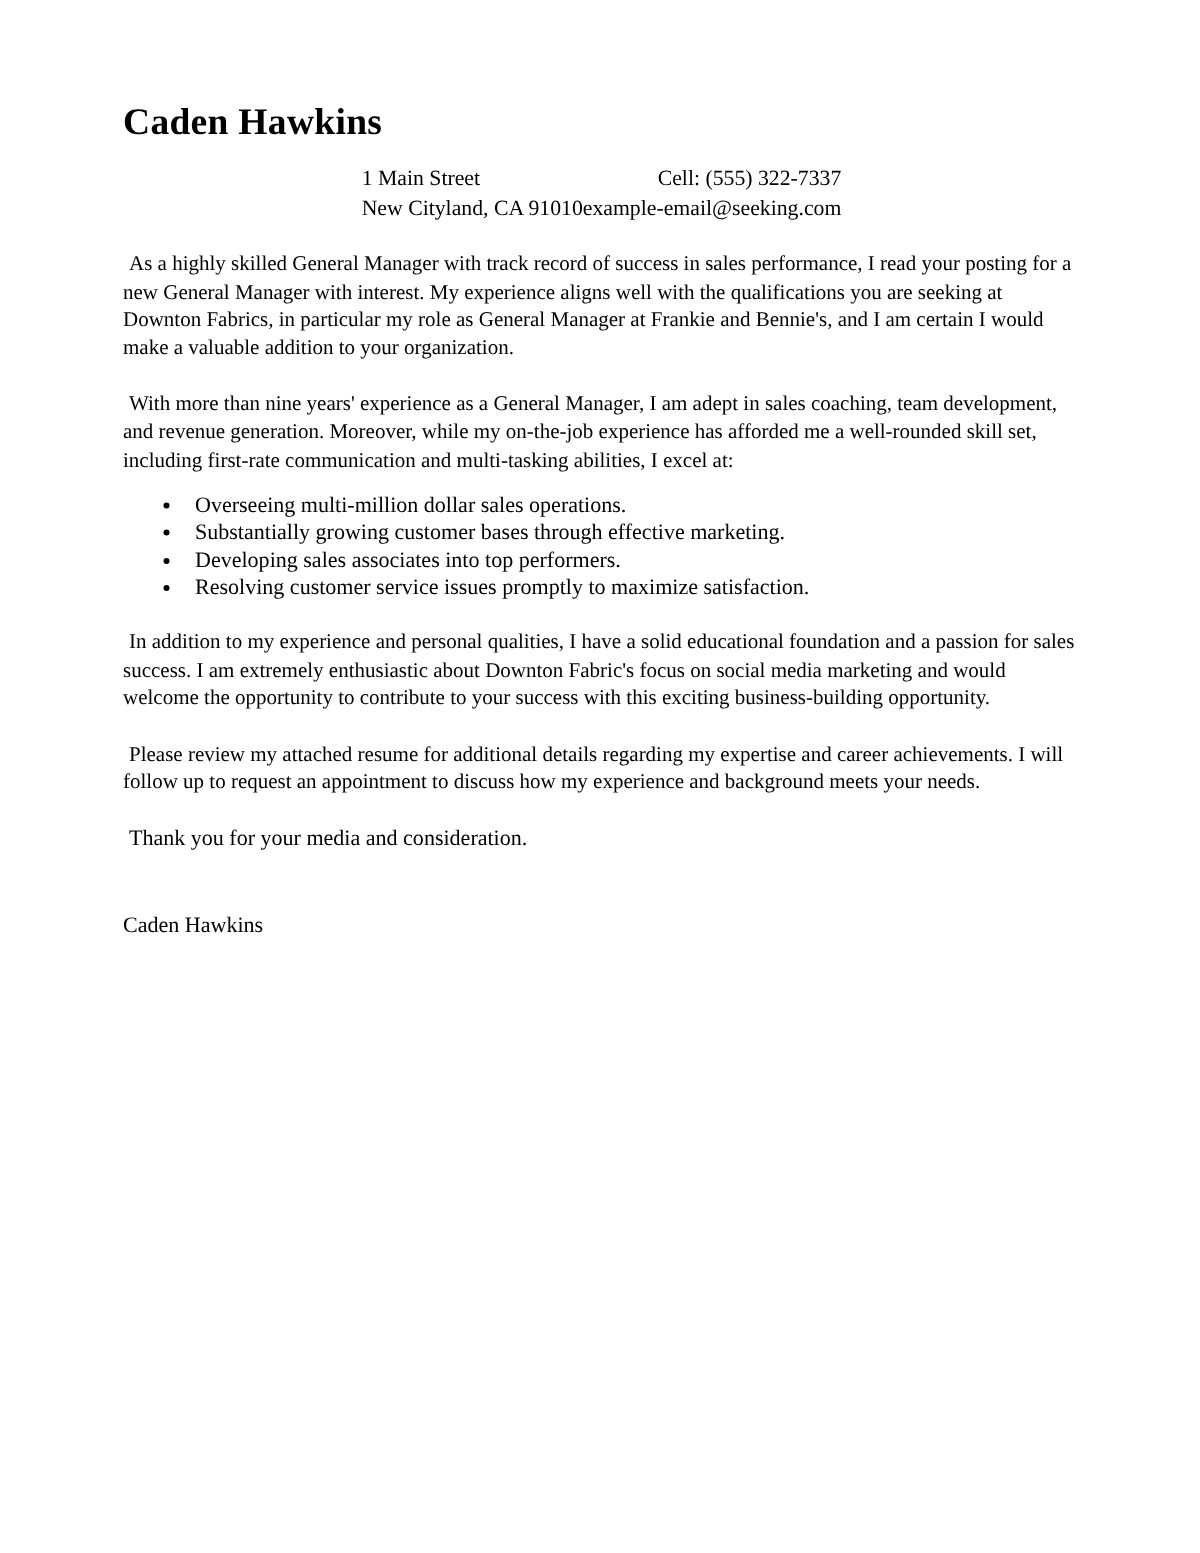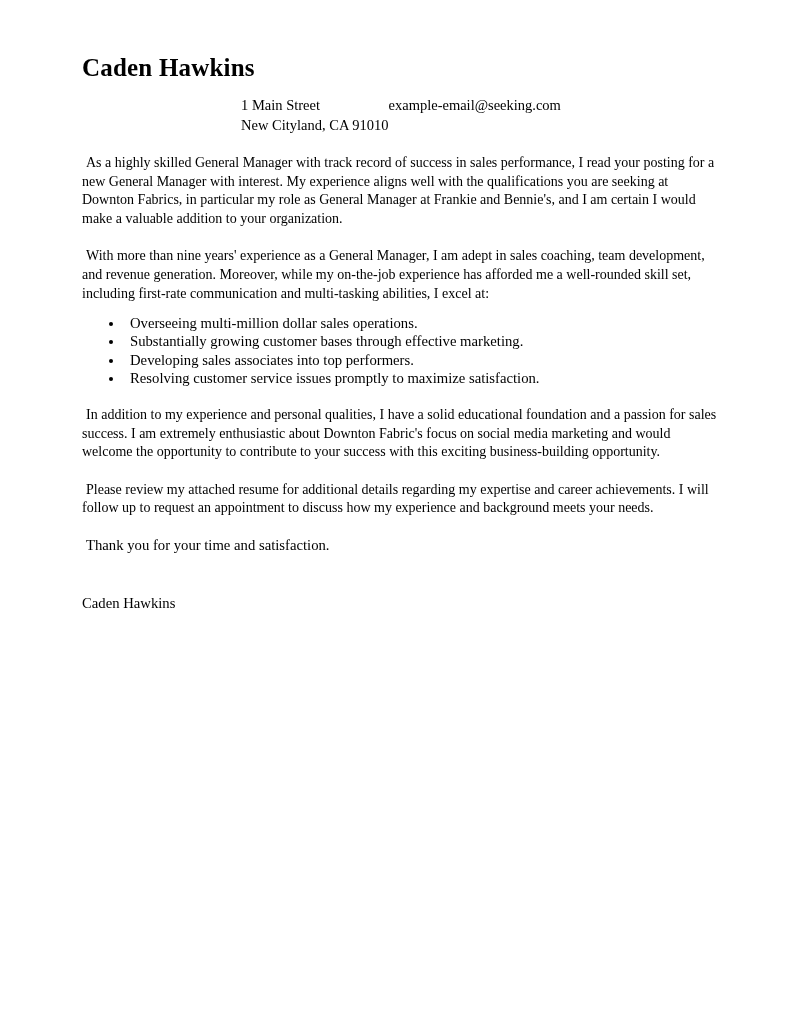--- a/index.html
+++ b/index.html
@@ -10,21 +10,21 @@
   }
   body {
     width: 800px;
     height: 1035px;
     font-family: "Liberation Serif", serif;
     color: #000000;
   }
   .page {
     width: 800px;
     height: 1035px;
-    padding: 54px 80px 0 82px;
+    padding: 68px 80px 0 82px;
     background: #ffffff;
     overflow: hidden;
   }
   .name {
     font-size: 25px;
     font-weight: bold;
     margin: 0 0 13px 0;
     letter-spacing: 0.2px;
   }
   .contact-row {
@@ -81,38 +81,39 @@
 <div class="page">
 
   <h1 class="name">Caden Hawkins</h1>
 
   <div class="contact-row">
     <div class="contact-left">
       <div>1 Main Street</div>
       <div>New Cityland, CA 91010</div>
     </div>
     <div class="contact-right">
+      <div>Cell: (555) 322-7337</div>
       <div>example-email@seeking.com</div>
     </div>
   </div>
 
 
   <p class="body-para">As a highly skilled General Manager with track record of success in sales performance, I read your posting for a new General Manager with interest. My experience aligns well with the qualifications you are seeking at Downton Fabrics, in particular my role as General Manager at Frankie and Bennie's, and I am certain I would make a valuable addition to your organization.</p>
 
   <p class="body-para">With more than nine years' experience as a General Manager, I am adept in sales coaching, team development, and revenue generation. Moreover, while my on-the-job experience has afforded me a well-rounded skill set, including first-rate communication and multi-tasking abilities, I excel at:</p>
 
   <ul class="skill-list">
     <li>Overseeing multi-million dollar sales operations.</li>
     <li>Substantially growing customer bases through effective marketing.</li>
     <li>Developing sales associates into top performers.</li>
     <li>Resolving customer service issues promptly to maximize satisfaction.</li>
   </ul>
 
   <p class="body-para">In addition to my experience and personal qualities, I have a solid educational foundation and a passion for sales success. I am extremely enthusiastic about Downton Fabric's focus on social media marketing and would welcome the opportunity to contribute to your success with this exciting business-building opportunity.</p>
 
   <p class="body-para">Please review my attached resume for additional details regarding my expertise and career achievements. I will follow up to request an appointment to discuss how my experience and background meets your needs.</p>
 
-  <div class="thanks">Thank you for your time and satisfaction.</div>
+  <div class="thanks">Thank you for your media and consideration.</div>
 
 
   <div class="signature">Caden Hawkins</div>
 
 </div>
 
 </body></html>

